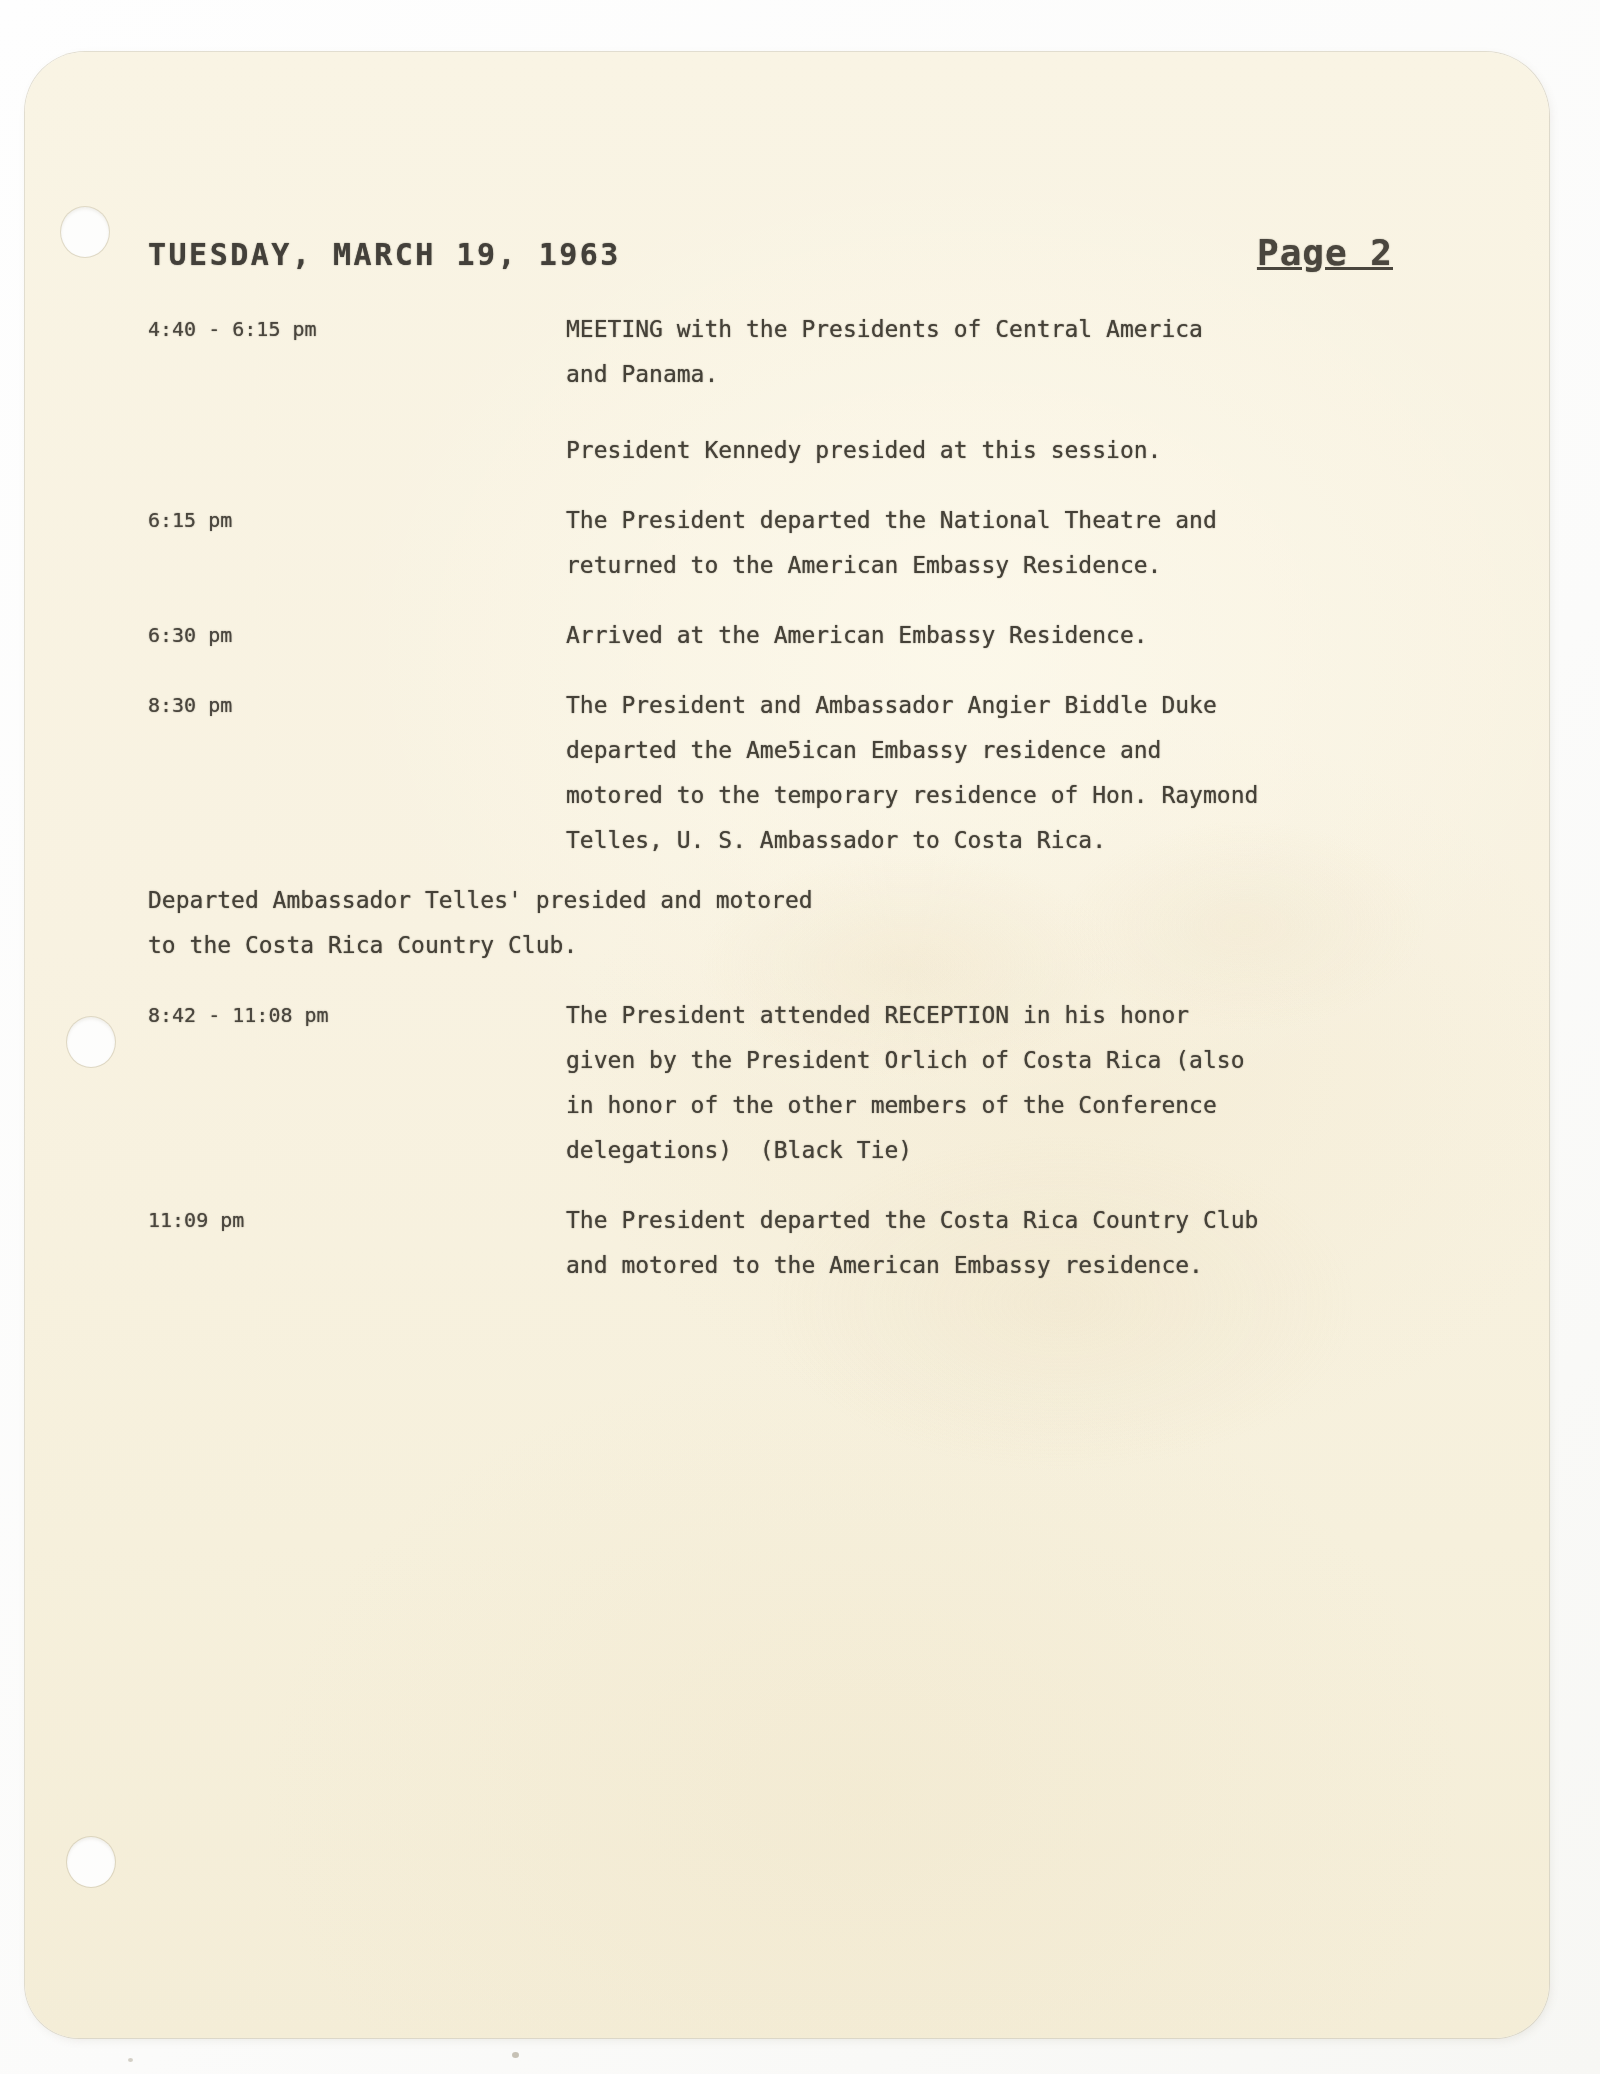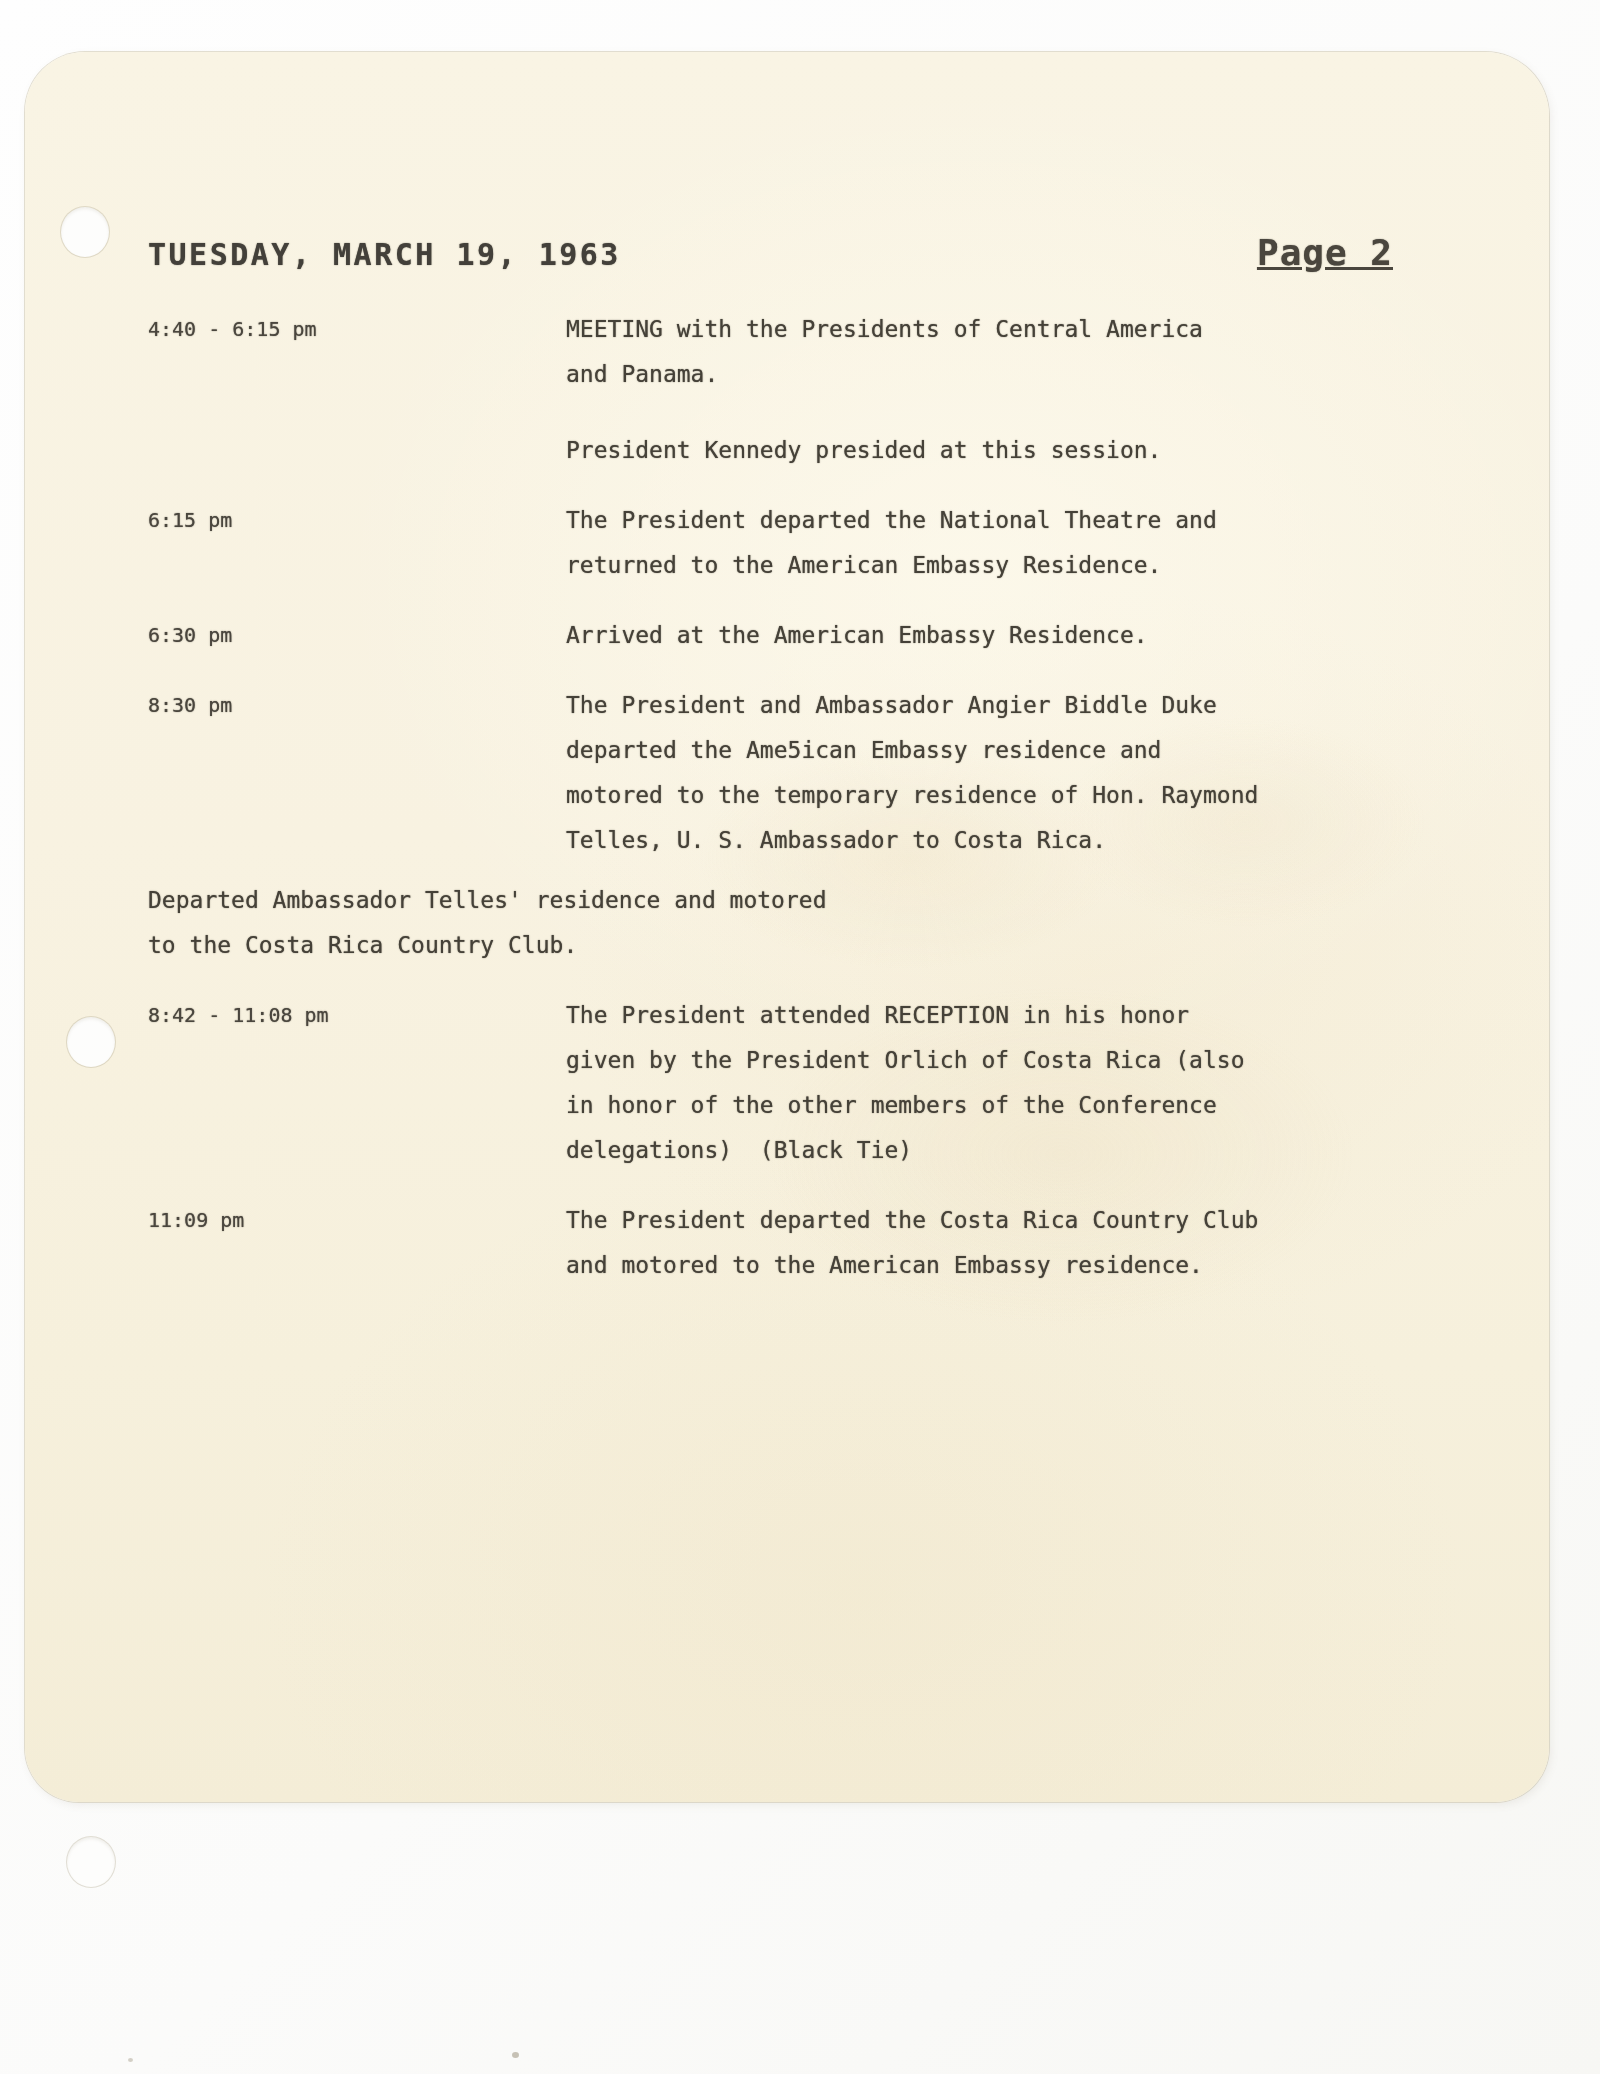--- a/index.html
+++ b/index.html
@@ -17,21 +17,21 @@
     width: 1600px;
     height: 2074px;
     background: linear-gradient(135deg, #fefefe 0%, #fbfbfa 60%, #f7f7f4 100%);
   }
 
   .paper {
     position: absolute;
     left: 25px;
     top: 52px;
     width: 1524px;
-    height: 1750px;
+    height: 1986px;
     background:
       radial-gradient(ellipse 900px 700px at 62% 30%, rgba(255,252,240,0.55), rgba(255,252,240,0) 70%),
       radial-gradient(ellipse 700px 500px at 70% 52%, rgba(240,228,198,0.30), rgba(240,228,198,0) 75%),
       radial-gradient(ellipse 800px 600px at 55% 88%, rgba(238,226,196,0.28), rgba(238,226,196,0) 75%),
       linear-gradient(180deg, #f9f4e4 0%, #f8f2e1 45%, #f6f0dc 75%, #f4edd7 100%);
     border-radius: 60px 64px 54px 54px;
     box-shadow:
       0 0 0 1px rgba(196,186,158,0.45),
       2px 3px 8px rgba(120,110,85,0.10);
   }
@@ -177,21 +177,21 @@
 
         <div class="entry entry-4">
           <div class="time">8:30 pm</div>
           <div class="desc">The President and Ambassador Angier Biddle Duke
 departed the Ame5ican Embassy residence and
 motored to the temporary residence of Hon. Raymond
 Telles, U. S. Ambassador to Costa Rica.</div>
         </div>
 
         <div class="entry entry-5">
-          <div class="desc">Departed Ambassador Telles' residence and motored
+          <div class="desc">Departed Ambassador Telles' presided and motored
 to the Costa Rica Country Club.</div>
         </div>
 
         <div class="entry entry-6">
           <div class="time">8:42 - 11:08 pm</div>
           <div class="desc">The President attended RECEPTION in his honor
 given by the President Orlich of Costa Rica (also
 in honor of the other members of the Conference
 delegations)  (Black Tie)</div>
         </div>

